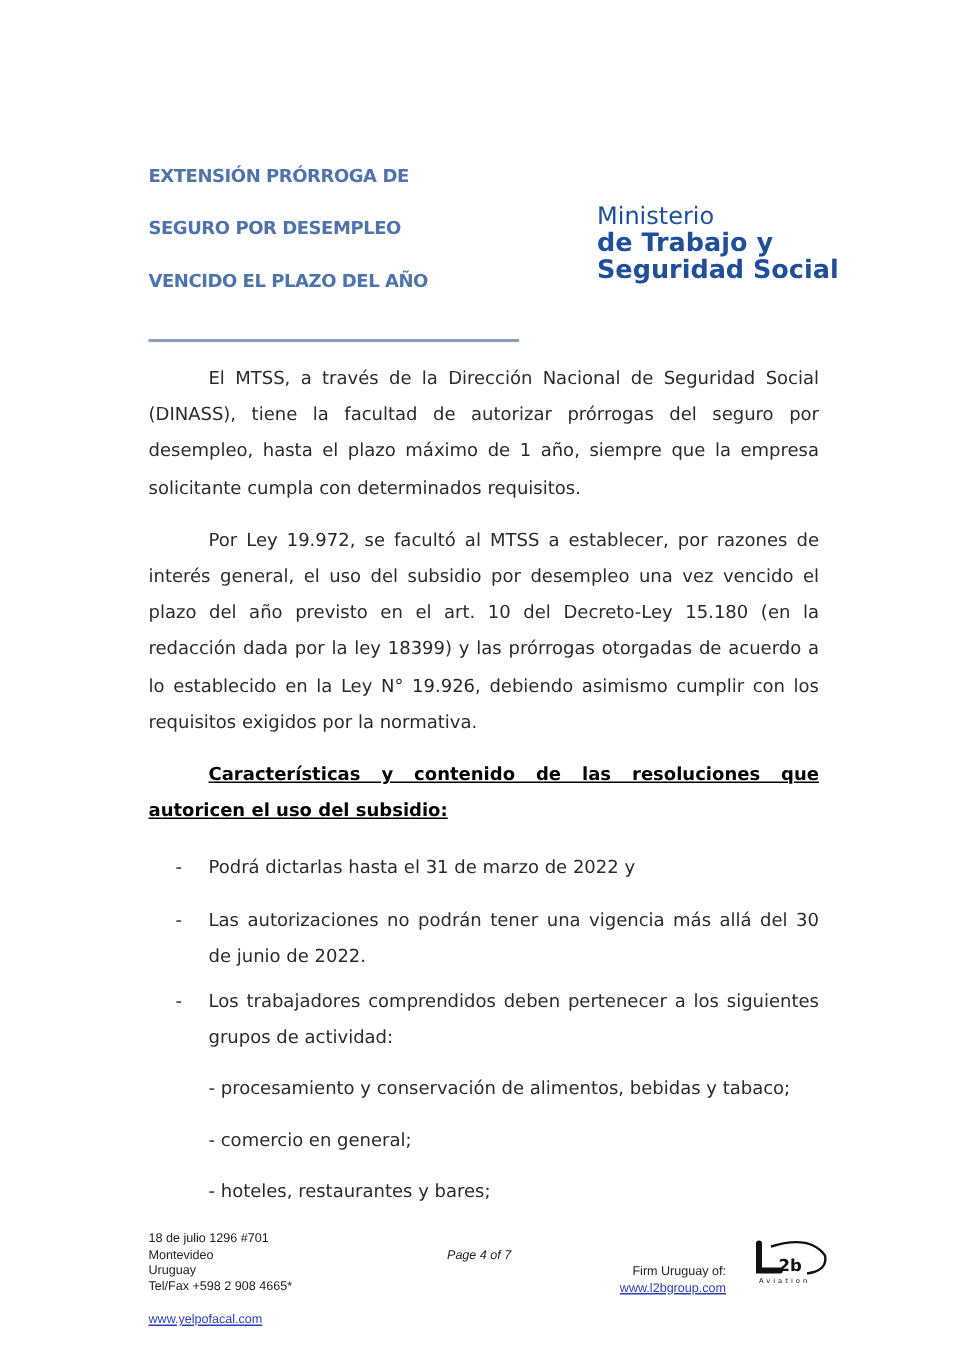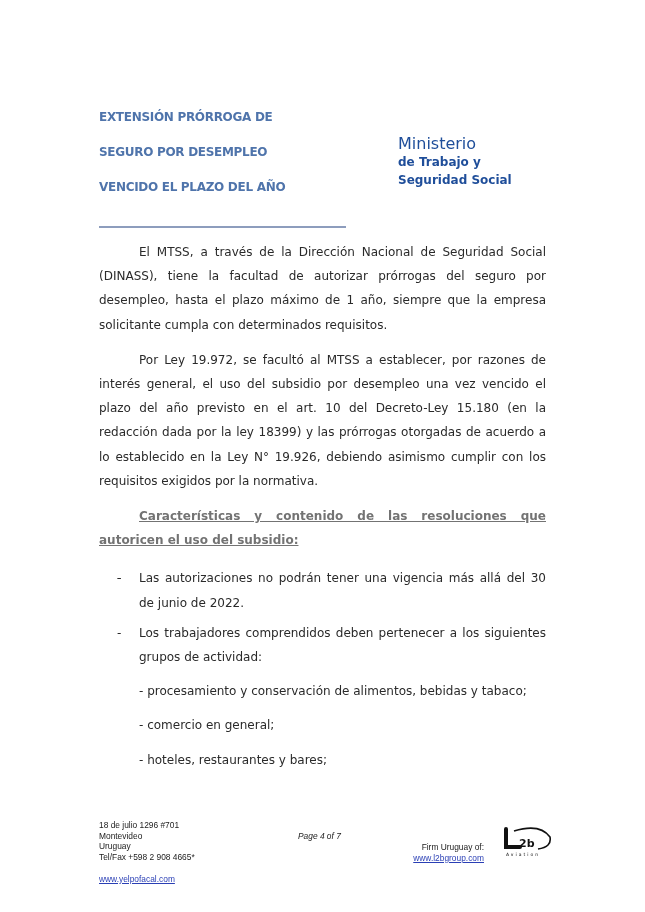--- a/index.html
+++ b/index.html
@@ -2,24 +2,24 @@
 <html><head>
 <meta charset="utf-8">
 <style>
   html, body { margin: 0; padding: 0; background: #ffffff; }
   body { width: 645px; height: 912px; position: relative; overflow: hidden; font-family: "DejaVu Sans", sans-serif; color: #222; }
   .title { position: absolute; left: 99px; top: 100px; width: 270px; color: #4f74ab; font-family: "DejaVu Sans", sans-serif; font-size: 12px; font-weight: 700; line-height: 35px; letter-spacing: -0.3px; }
   .title div { white-space: nowrap; }
   .title-rule { position: absolute; left: 99px; top: 226px; width: 247px; height: 2px; background: #8d9dbd; }
   .logo { position: absolute; left: 398px; top: 115px; color: #1f4e9a; font-family: "DejaVu Sans", sans-serif; line-height: 18px; margin-top: 20px; }
   .logo .l1 { font-size: 16px; font-weight: 400; }
-  .logo .l2, .logo .l3 { font-size: 12px; font-weight: 700; }
+  .logo .l2, .logo .l3 { font-size: 17px; font-weight: 700; }
   .body { position: absolute; left: 99px; top: 240px; width: 447px; font-family: "DejaVu Sans", sans-serif; font-size: 12px; line-height: 24.2px; color: #2a2a2a; text-align: justify; }
   .para { margin: 0 0 11px 0; text-indent: 40px; }
-  .heading { margin: 0 0 14px 0; text-indent: 40px; text-decoration: underline; font-weight: 600; color: #737373; }
+  .heading { margin: 0 0 14px 0; text-indent: 40px; text-decoration: underline; font-weight: 600; color: #000000; }
   .bullet { position: relative; padding-left: 40px; margin: 0 0 10px 0; }
   .bullet .dash { position: absolute; left: 18px; top: 0; }
   .sub { padding-left: 40px; margin: 0 0 10px 0; text-align: left; }
   .footer { position: absolute; left: 99px; top: 820px; width: 460px; font-family: "Liberation Sans", sans-serif; font-size: 8.4px; color: #222; line-height: 10.5px; }
   .addr { position: absolute; left: 0; top: 0; }
   .pagenum { position: absolute; left: 199px; top: 11px; font-style: italic; }
   .firm { position: absolute; right: 75px; top: 22px; text-align: right; }
   a.link { color: #2a3fb5; text-decoration: underline; }
   .website { position: absolute; left: 0; top: 54px; }
   .l2b { position: absolute; left: 500px; top: 825px; width: 56px; height: 36px; }
@@ -40,20 +40,21 @@
   <div class="l3">Seguridad Social</div>
 </div>
 
 <div class="body">
   <p class="para">El MTSS, a través de la Dirección Nacional de Seguridad Social (DINASS), tiene la facultad de autorizar prórrogas del seguro por desempleo, hasta el plazo máximo de 1 año, siempre que la empresa solicitante cumpla con determinados requisitos.</p>
   <p class="para">Por Ley 19.972, se facultó al MTSS a establecer, por razones de interés general, el uso del subsidio por desempleo una vez vencido el plazo del año previsto en el art. 10 del Decreto-Ley 15.180 (en la redacción dada por la ley 18399)  y las prórrogas otorgadas de acuerdo a lo establecido en la Ley N° 19.926, debiendo asimismo cumplir con los requisitos exigidos por la normativa.</p>
   <p class="heading">Características y contenido de las resoluciones que autoricen el uso del subsidio:</p>
 
   <div class="bullet">
     <span class="dash">-</span>
+    <span>Podrá dictarlas hasta el 31 de marzo de 2022 y</span>
   </div>
   <div class="bullet" style="margin-bottom:6px;">
     <span class="dash">-</span>
     <span>Las autorizaciones no podrán tener una vigencia más allá del 30 de junio de 2022.</span>
   </div>
   <div class="bullet">
     <span class="dash">-</span>
     <span>Los trabajadores comprendidos deben pertenecer a los siguientes grupos de actividad:</span>
   </div>
 

